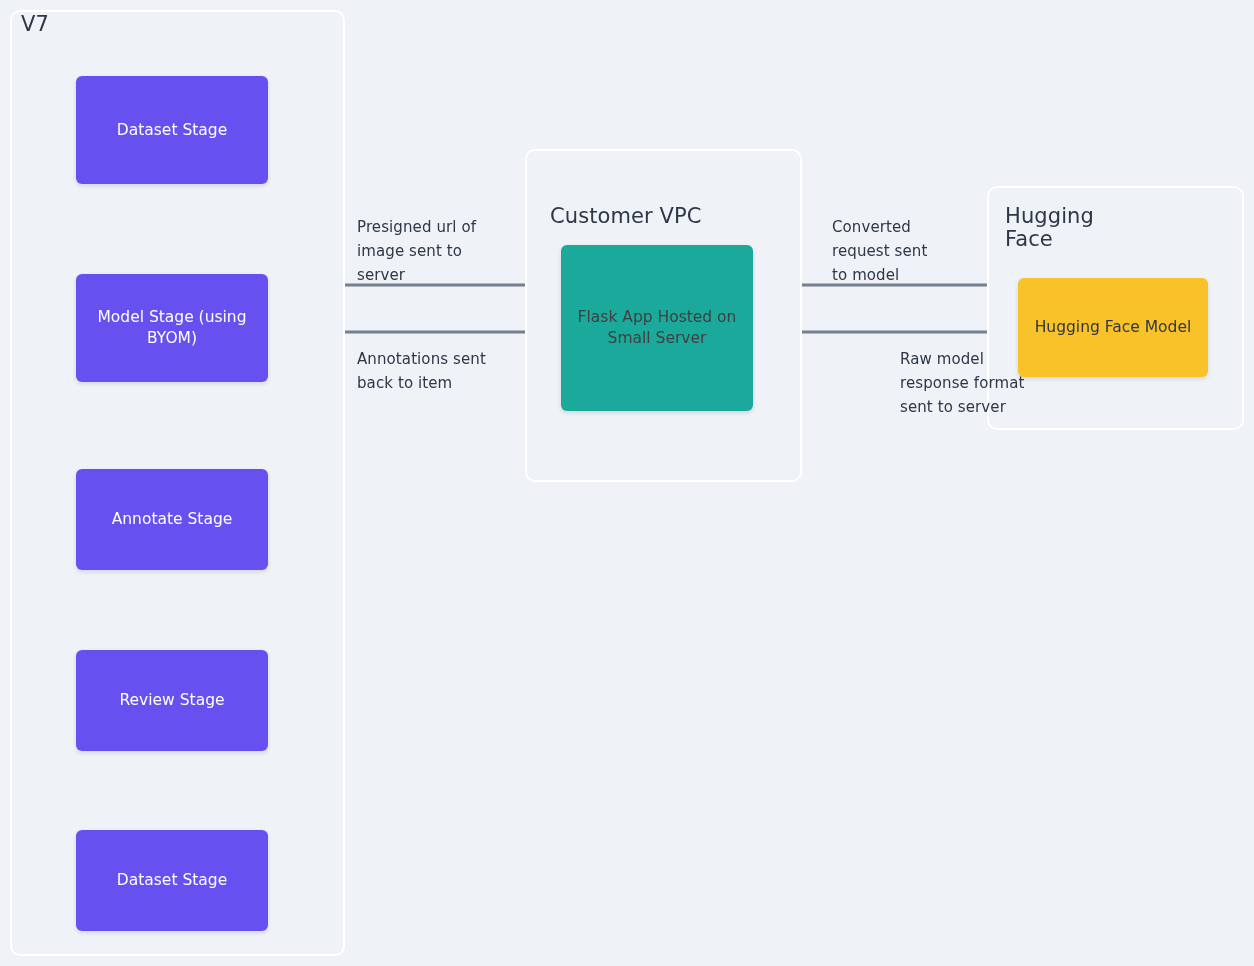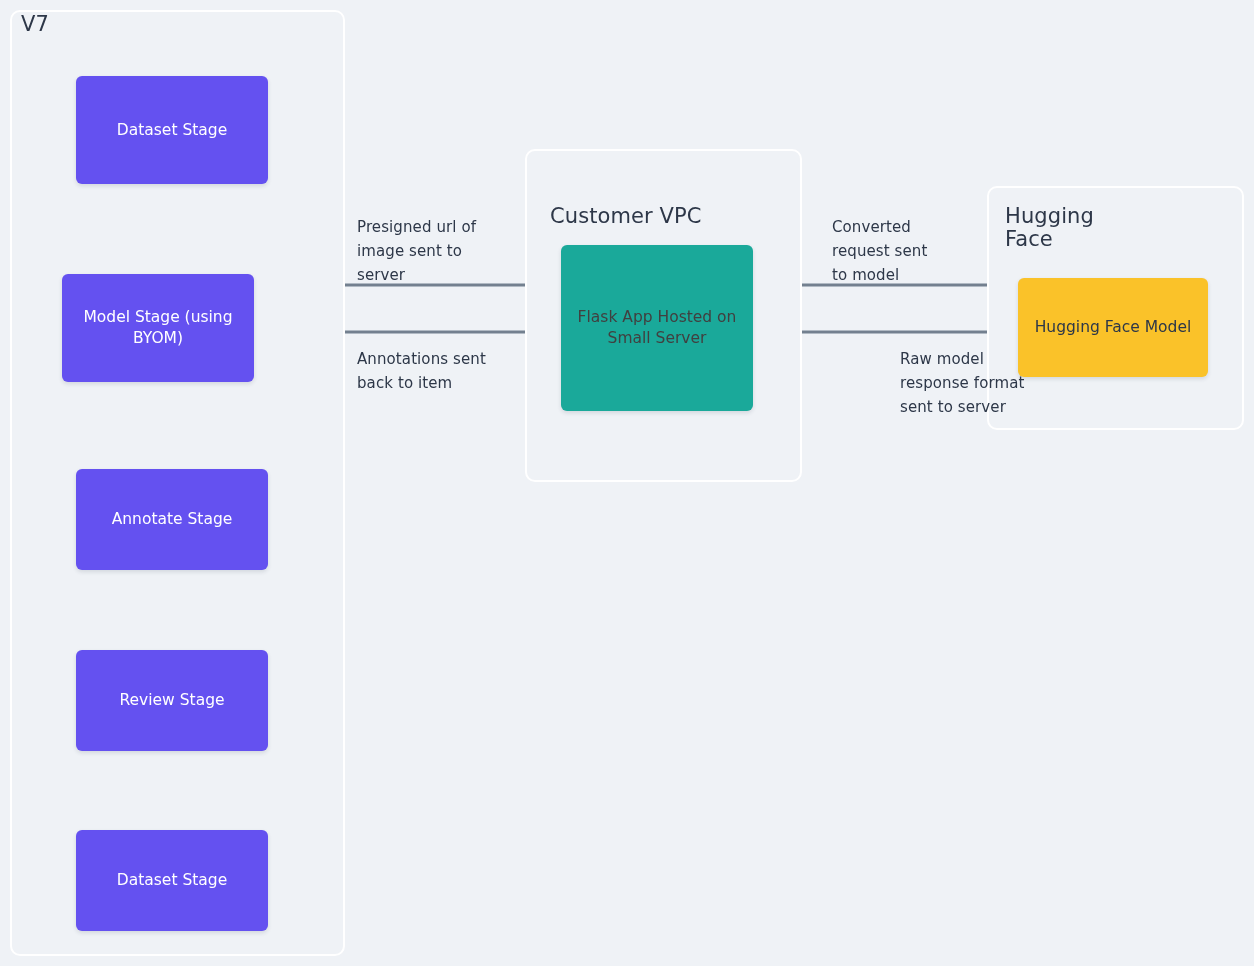--- a/index.html
+++ b/index.html
@@ -121,21 +121,21 @@
 
   <div class="group" style="left:525px; top:149px; width:277px; height:333px;"></div>
   <div class="group-label" style="left:550px; top:169px; width:220px;margin-top:36px;">Customer VPC</div>
 
   <div class="group" style="left:987px; top:186px; width:257px; height:244px;"></div>
   <div class="group-label" style="left:1005px; top:205px; width:160px;">Hugging
 Face</div>
 
   <div class="node purple" style="left:76px; top:57px; width:192px; height:108px;">Dataset Stage</div>
 
-  <div class="node purple" style="left:62px; top:255px; width:192px; height:108px;">Model Stage (using BYOM)</div>
+  <div class="node purple" style="left:76px; top:255px; width:192px; height:108px;">Model Stage (using BYOM)</div>
 
   <div class="node purple" style="left:76px; top:631px; width:192px; height:101px;">Review Stage</div>
 
   <div class="node purple" style="left:76px; top:450px; width:192px; height:101px;">Annotate Stage</div>
 
   <div class="node purple" style="left:76px; top:811px; width:192px; height:101px;">Dataset Stage</div>
 
   <div class="node teal" style="left:561px; top:226px; width:192px; height:166px;">Flask App Hosted on Small Server</div>
 
   <div class="node yellow" style="left:1018px; top:259px; width:190px; height:99px;">Hugging Face Model</div>

